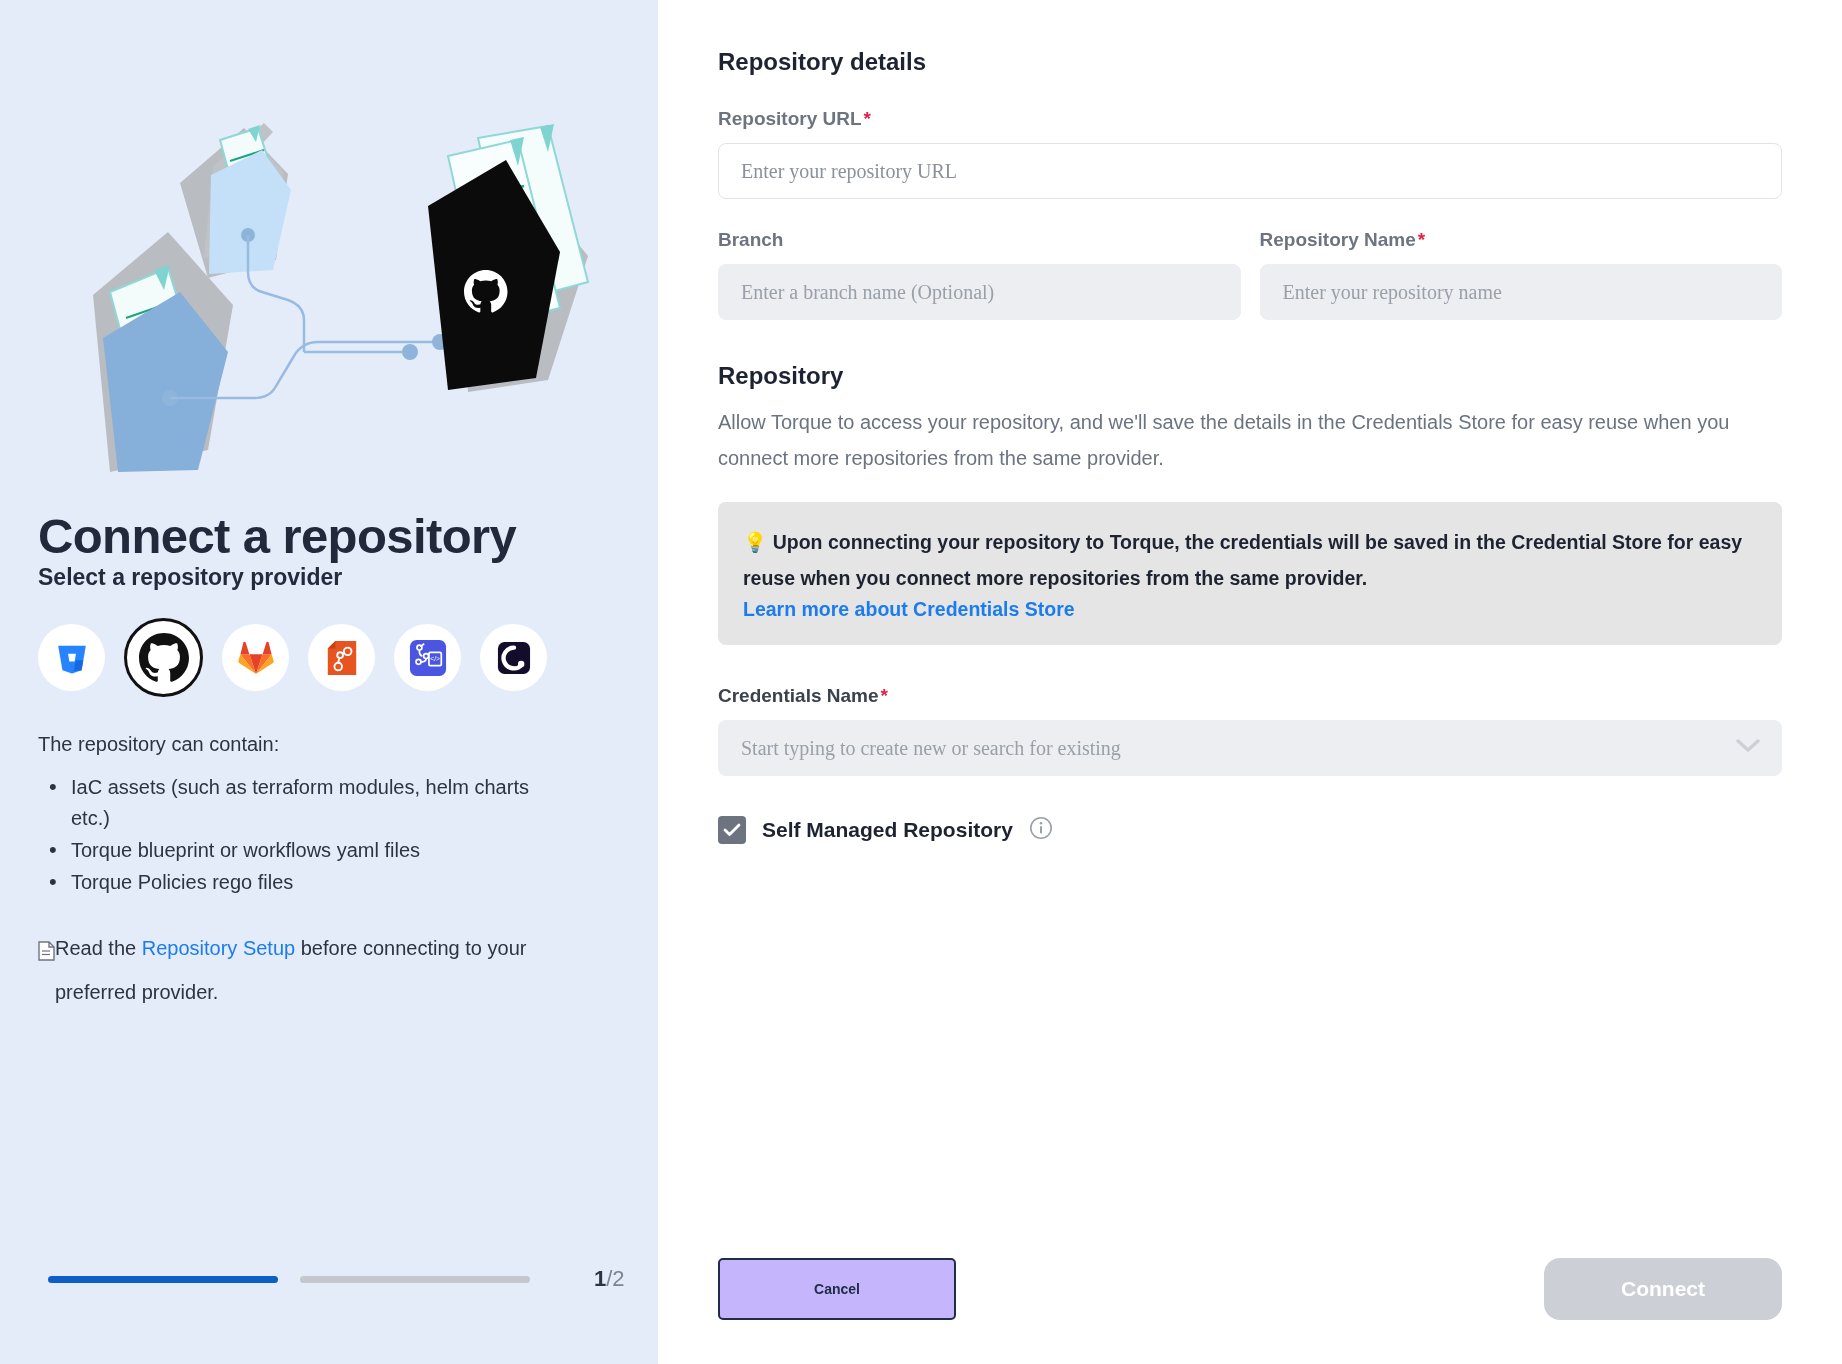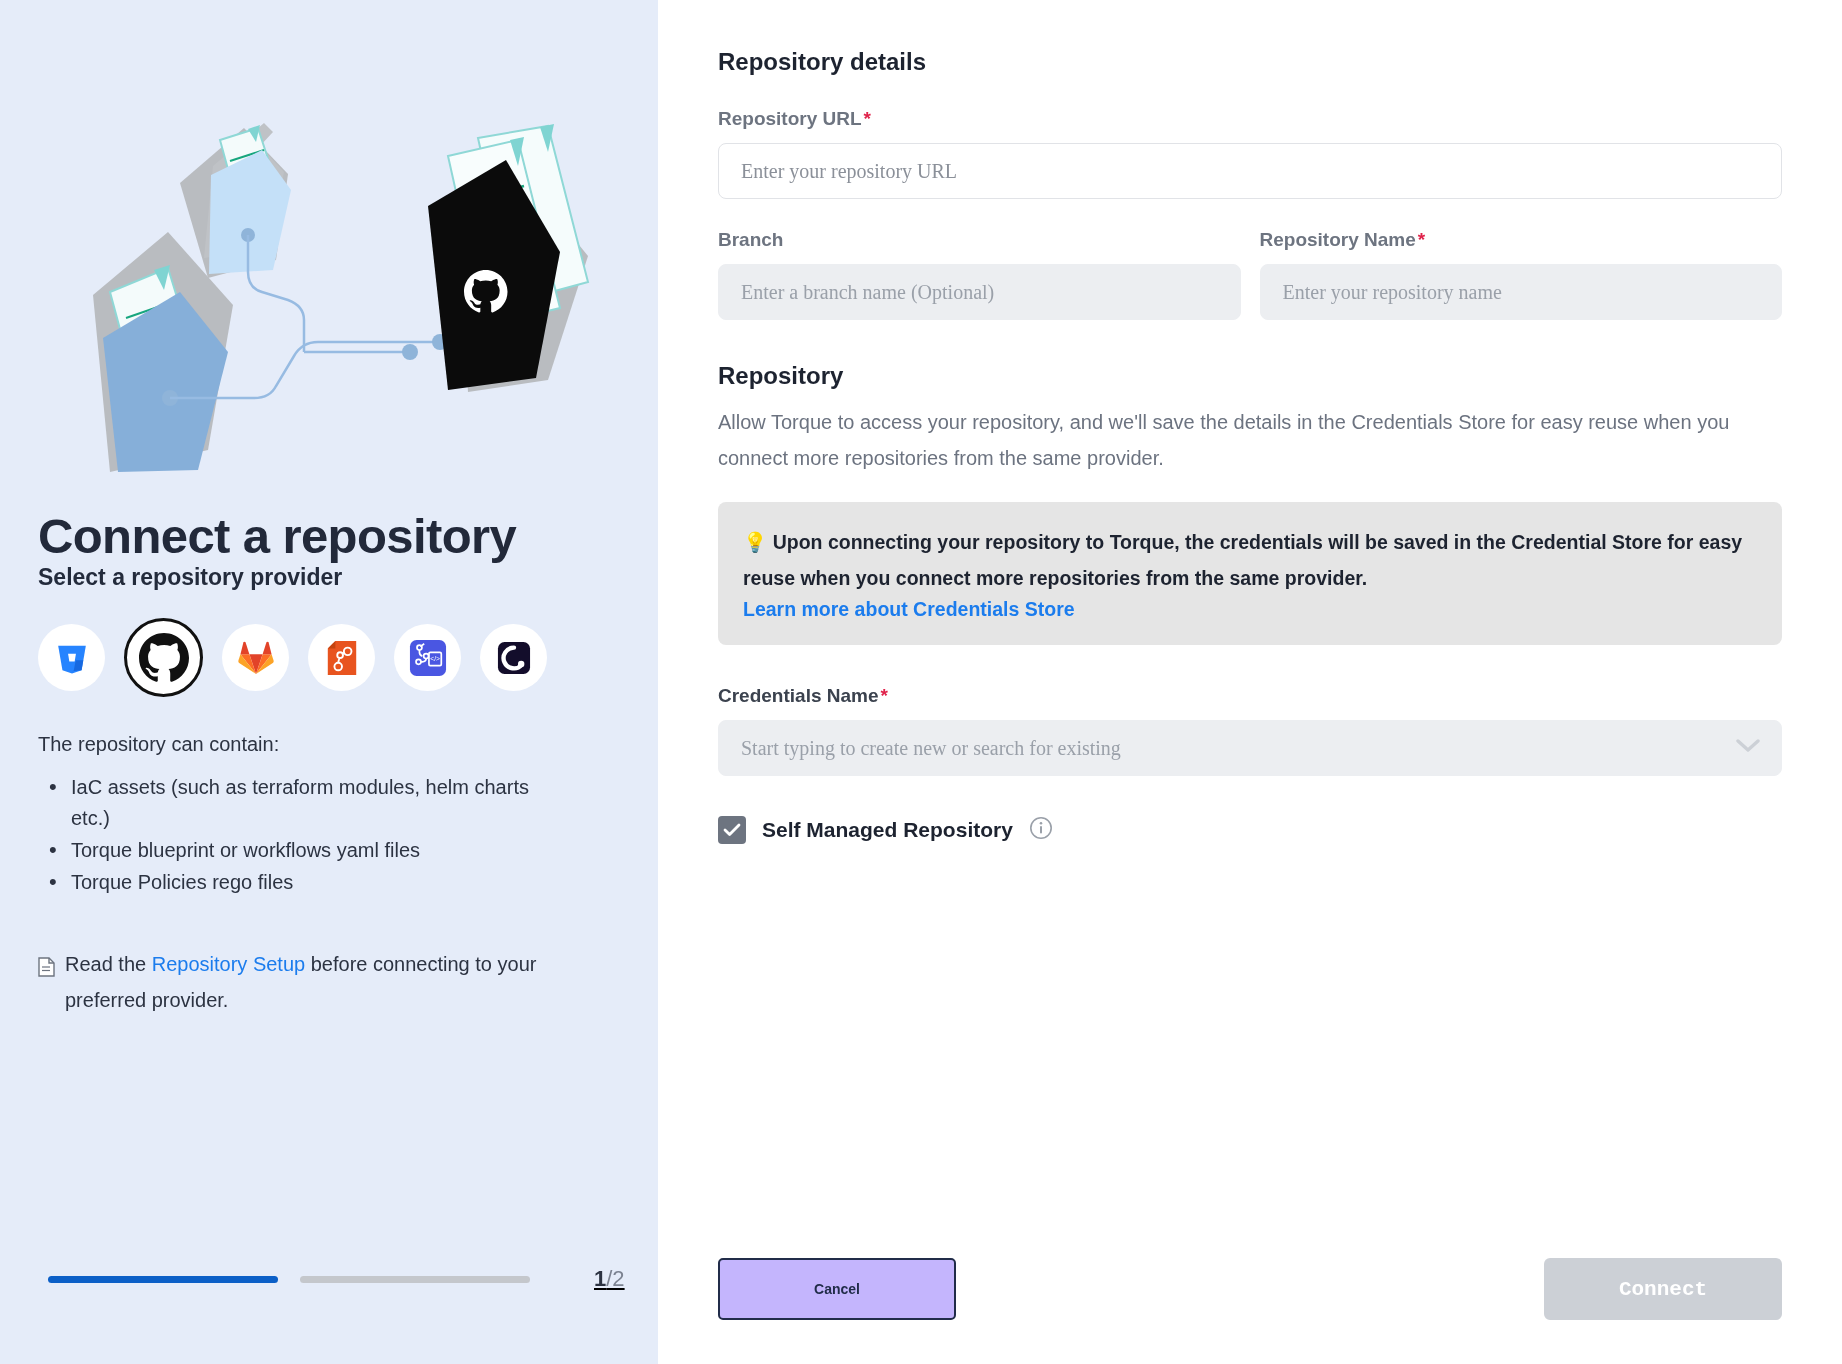--- a/index.html
+++ b/index.html
@@ -96,38 +96,36 @@
     content: "\2022";
     position: absolute;
     left: -22px;
     top: -1px;
     font-size: 22px;
     color: #2c3342;
   }
 
   .read-note {
     display: flex;
-    gap: 10px;
-    margin-top: 48px;
+    margin-top: 28px;
     font-size: 20px;
     color: #2c3342;
-    line-height: 36px;
+    line-height: 44px;
     max-width: 540px;
   }
   .read-note .doc-icon { flex: 0 0 auto; margin-top: 6px; }
   .read-note a { color: #1b7ced; text-decoration: none; }
 
   .progress-wrap {
     position: absolute;
     left: 48px;
     bottom: 72px;
     display: flex;
     align-items: center;
     gap: 22px;
-    text-decoration: underline;
   }
   .bar {
     width: 230px;
     height: 7px;
     border-radius: 4px;
   }
   .bar.done { background: #0b5fc7; }
   .bar.todo { background: #c4c7cc; }
   .step-text { font-size: 22px; margin-left: 42px; }
   .step-text .cur { font-weight: bold; color: #2c3342; }
@@ -269,27 +267,27 @@
     background: #c4b5fd;
     color: #212c49;
     font-size: 14px;
     font-weight: bold;
     font-family: "Liberation Sans", sans-serif;
     cursor: pointer;
   }
   .btn-connect {
     width: 238px;
     height: 62px;
-    border-radius: 6px;
+    border-radius: 16px;
     border: none;
     background: #ccd0d6;
     color: #ffffff;
     font-size: 21px;
     font-weight: bold;
-    font-family: Liberation Mono, monospace;
+    font-family: Liberation Sans, sans-serif;
     cursor: default;
   }
 </style>
 </head>
 <body>
 
 <div class="app">
 
   <div class="left-panel">
 

